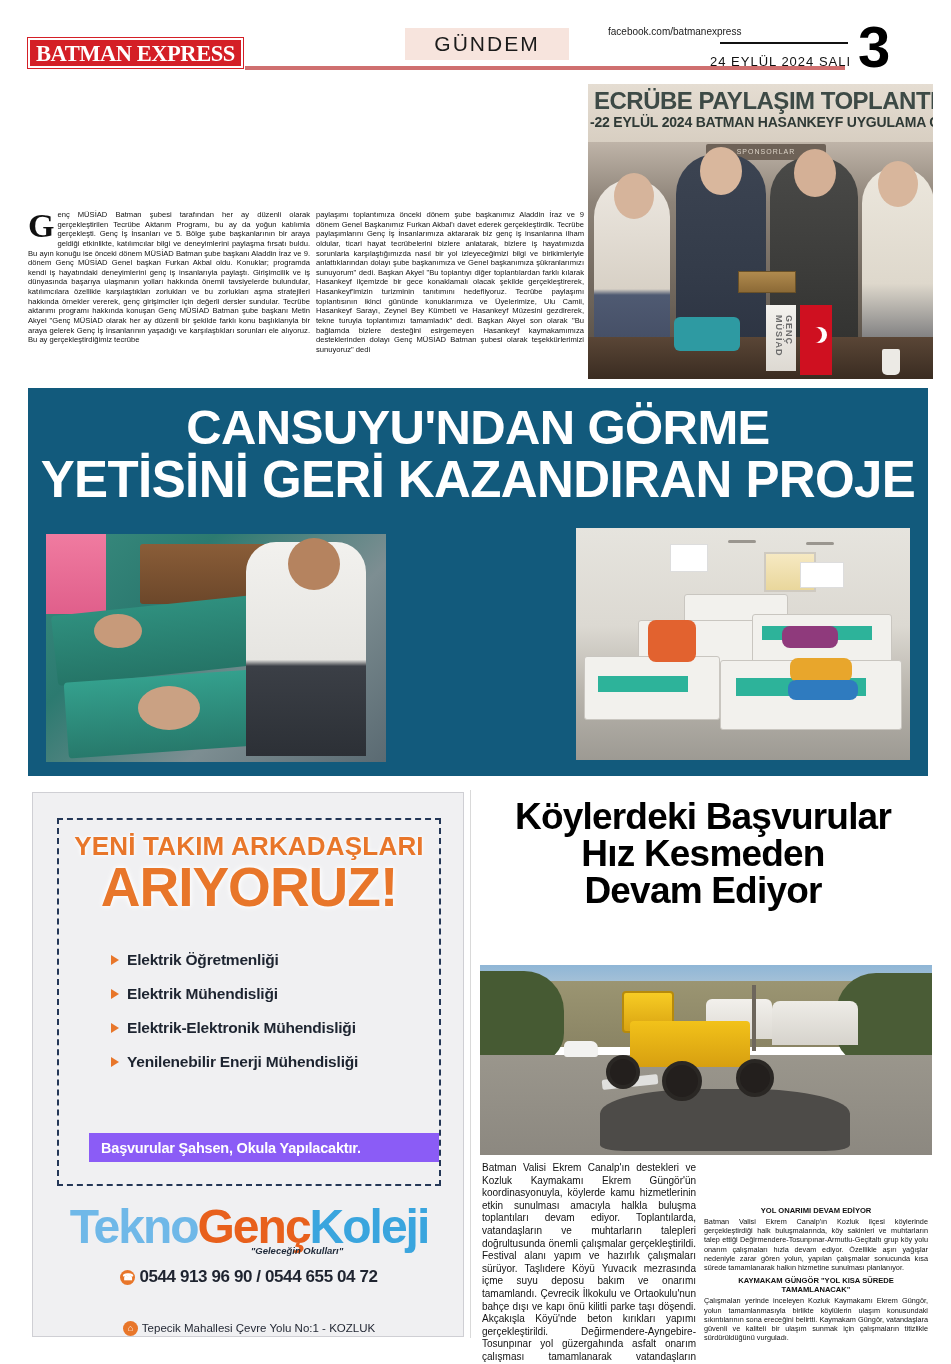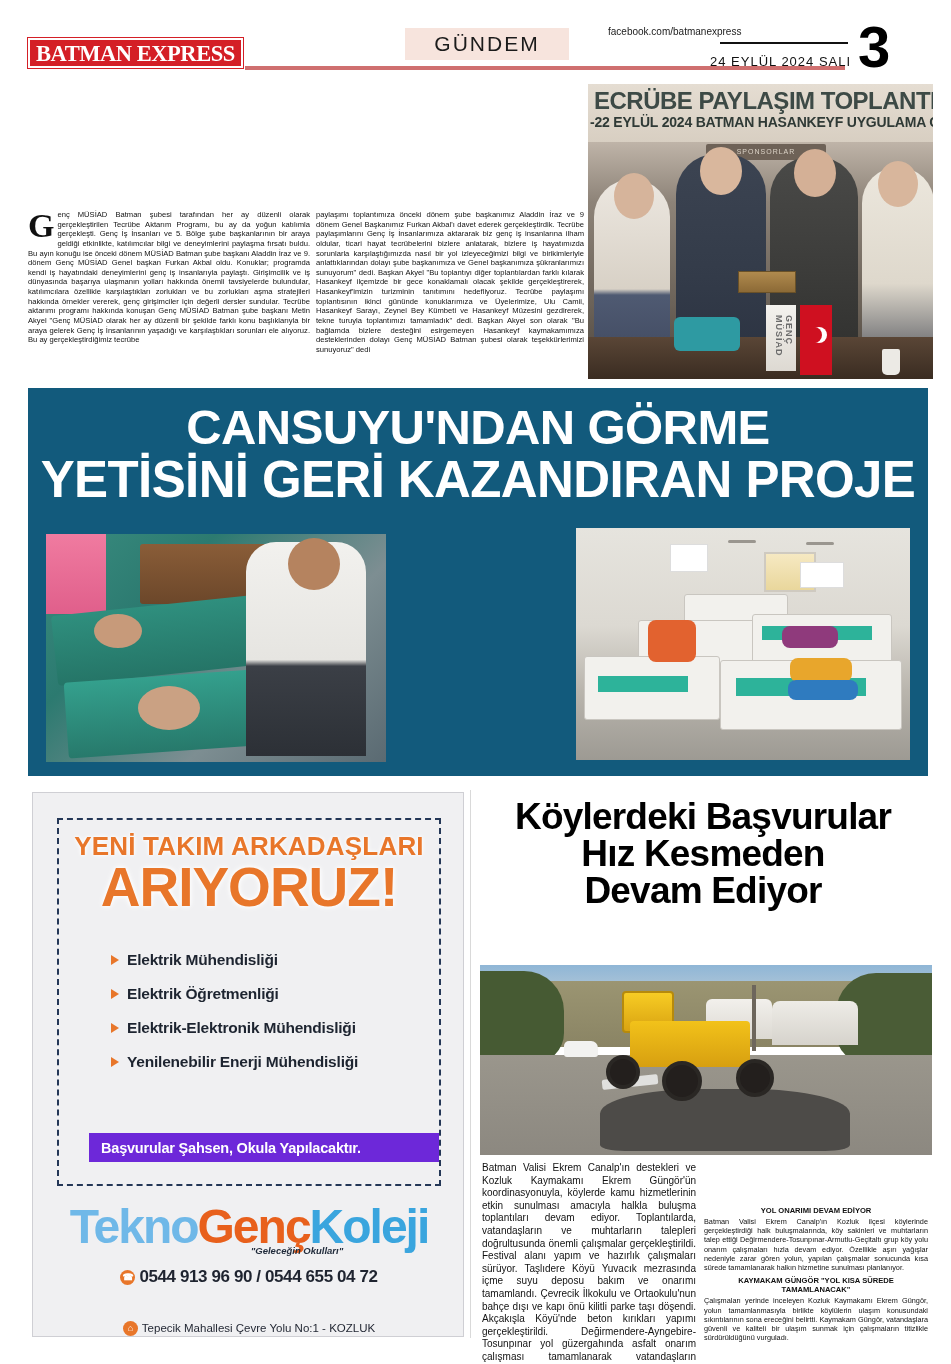--- a/index.html
+++ b/index.html
@@ -259,21 +259,21 @@
     display:flex; align-items:center; gap:8px; margin-bottom:16px;
     font-size:15.5px; font-weight:bold; color:#1d2430; letter-spacing:-0.2px;
   }
   .caret {
     width:0; height:0; border-left:8px solid #e8762a;
     border-top:5.5px solid transparent; border-bottom:5.5px solid transparent;
     flex:0 0 auto;
   }
   .ad-footer {
     position:absolute; left:56px; top:340px; width:350px; height:29px;
-    background:#6d28d9; display:flex; align-items:center; padding-left:12px;
+    background:#8b5cf6; display:flex; align-items:center; padding-left:12px;
   }
   .ad-footer span { color:#fff; font-size:14.5px; font-weight:bold; letter-spacing:-0.2px; }
 
   .ad-logo {
     position:absolute; left:0; top:410px; width:432px; text-align:center;
     font-size:48px; font-weight:bold; letter-spacing:-2px; line-height:1;
   }
   .lg-tek { color:#6fb8e8; }
   .lg-genc{ color:#e8601c; }
   .lg-kol { color:#3aa5de; }
@@ -435,25 +435,25 @@
   </div>
 
   <div class="ad">
     <div class="ad-dash"></div>
     <div class="ad-h1">YENİ TAKIM ARKADAŞLARI</div>
     <div class="ad-h2">ARIYORUZ!</div>
 
     <div class="ad-list">
       <div class="ad-li">
         <span class="caret"></span>
-        <span>Elektrik Mühendisliği</span>
+        <span>Elektrik Öğretmenliği</span>
       </div>
       <div class="ad-li">
         <span class="caret"></span>
-        <span>Elektrik Öğretmenliği</span>
+        <span>Elektrik Mühendisliği</span>
       </div>
       <div class="ad-li">
         <span class="caret"></span>
         <span>Elektrik-Elektronik Mühendisliği</span>
       </div>
       <div class="ad-li">
         <span class="caret"></span>
         <span>Yenilenebilir Enerji Mühendisliği</span>
       </div>
     </div>

